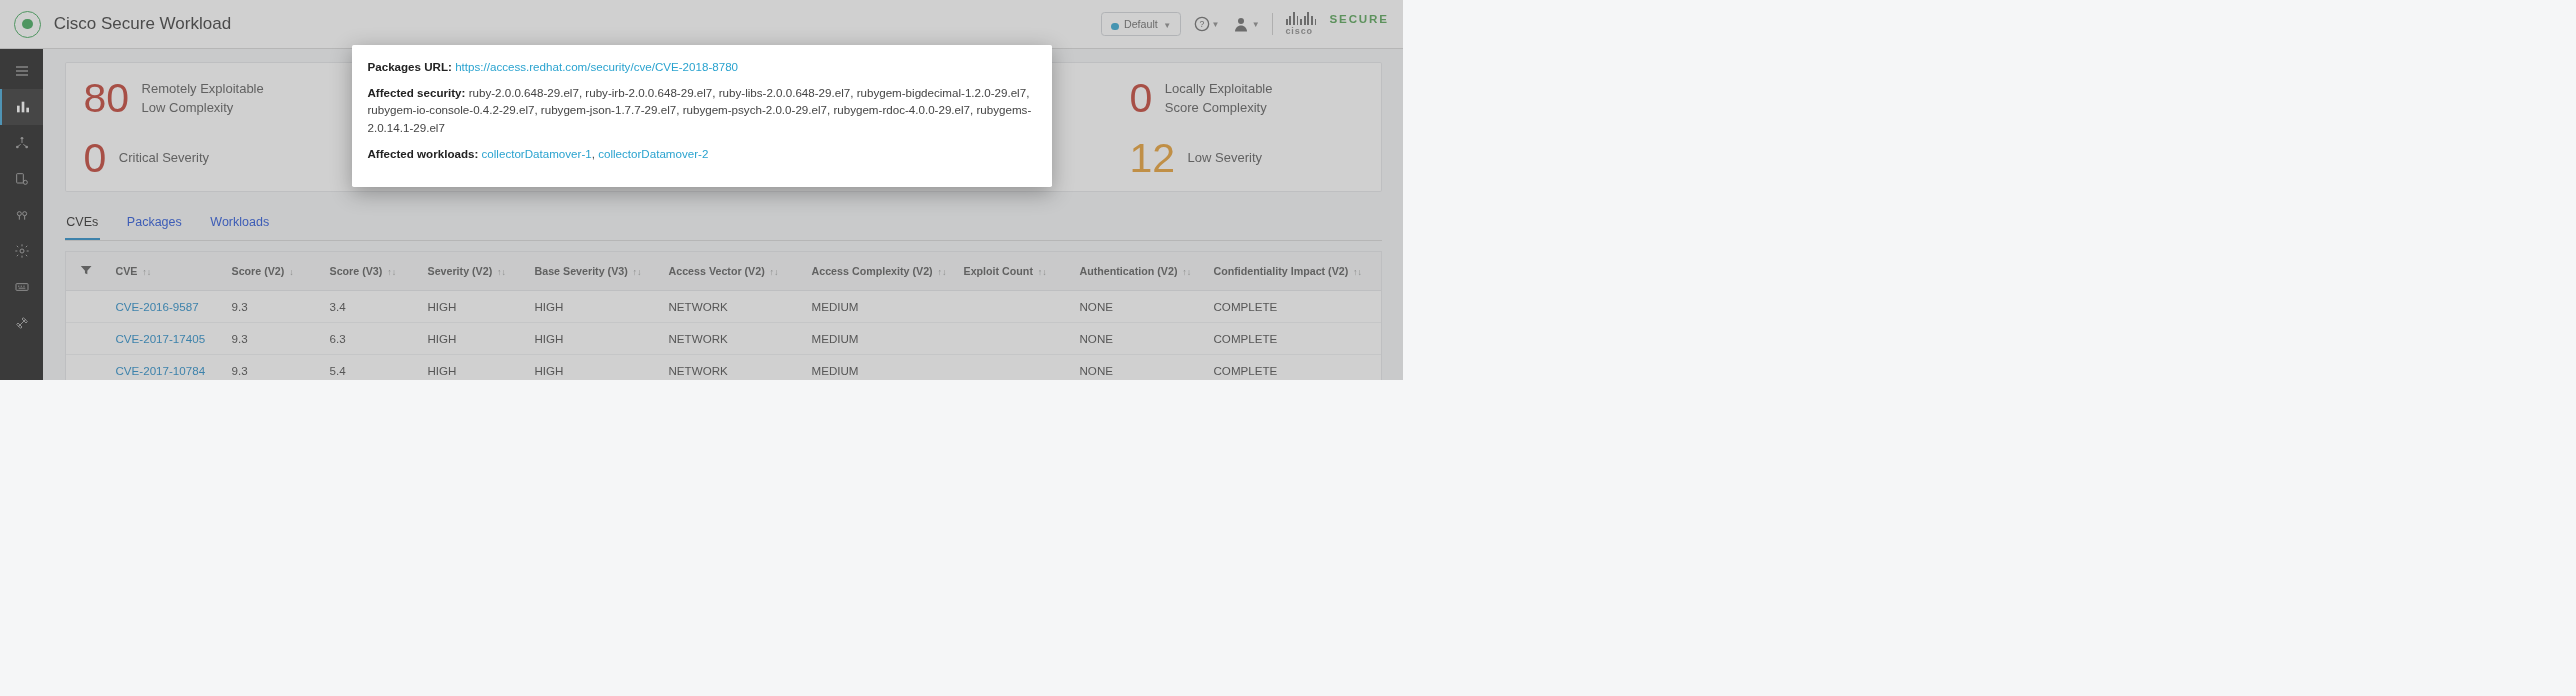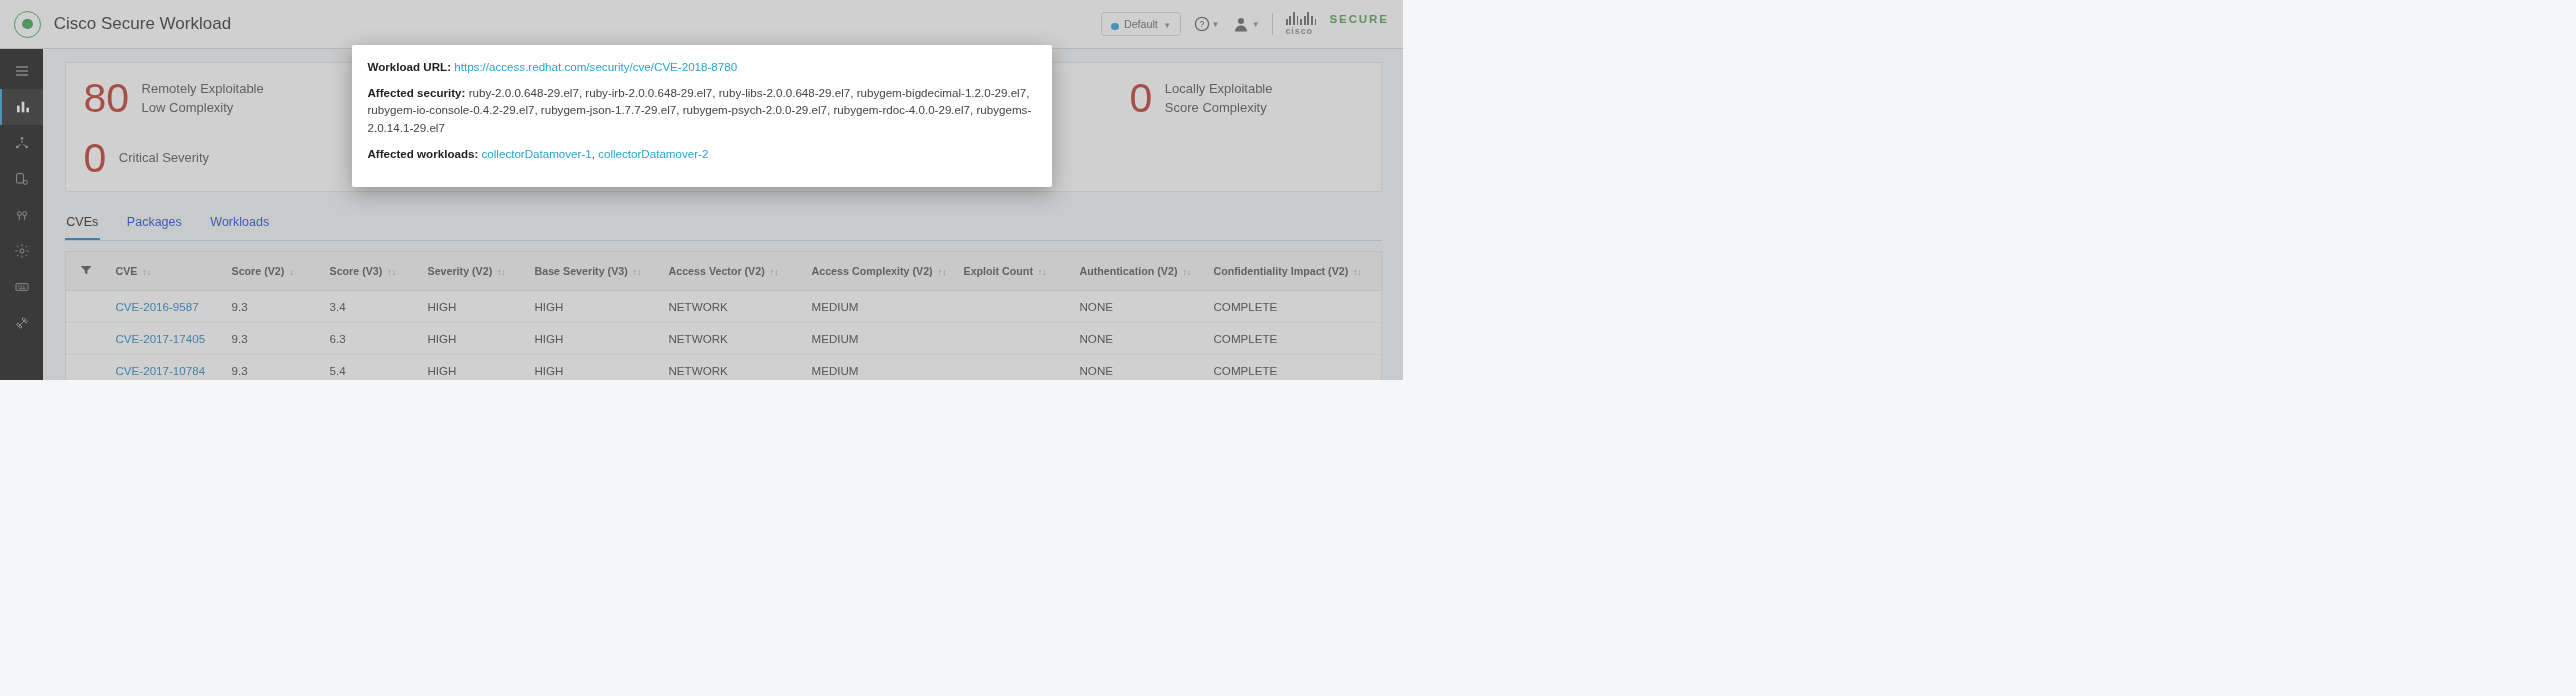--- a/index.html
+++ b/index.html
@@ -313,20 +313,26 @@
             <div>Locally Exploitable</div>
             <div>Score Complexity</div>
           </div>
         </div>
       </div>
       <div class="stats-row">
         <div class="stat">
           <div class="stat-num c-red">0</div>
           <div class="stat-label">
             <div>Critical Severity</div>
+          </div>
+        </div>
+        <div class="stat" style="flex:0 0 233px">
+          <div class="stat-num c-orange">12</div>
+          <div class="stat-label">
+            <div>Low Severity</div>
           </div>
         </div>
       </div>
     </div>
   </div>
 
   <div class="tabs">
     <div class="tab active">CVEs</div>
     <div class="tab">Packages</div>
     <div class="tab">Workloads</div>
@@ -408,21 +414,21 @@
           </tr>
         </tbody>
     </table>
   </div>
 </div>
 
 <div class="overlay">
   <div class="modal">
     <div class="modal-body">
       <p>
-        <strong>Workload URL:</strong>
+        <strong>Packages URL:</strong>
         <a href="#">https://access.redhat.com/security/cve/CVE-2018-8780</a>
       </p>
       <p>
         <strong>Affected security:</strong>
         <span>ruby-2.0.0.648-29.el7, ruby-irb-2.0.0.648-29.el7, ruby-libs-2.0.0.648-29.el7, rubygem-bigdecimal-1.2.0-29.el7, rubygem-io-console-0.4.2-29.el7, rubygem-json-1.7.7-29.el7, rubygem-psych-2.0.0-29.el7, rubygem-rdoc-4.0.0-29.el7, rubygems-2.0.14.1-29.el7</span>
       </p>
       <p>
         <strong>Affected workloads:</strong>
         <a href="#">collectorDatamover-1</a><span>, </span><a href="#">collectorDatamover-2</a>
       </p>

